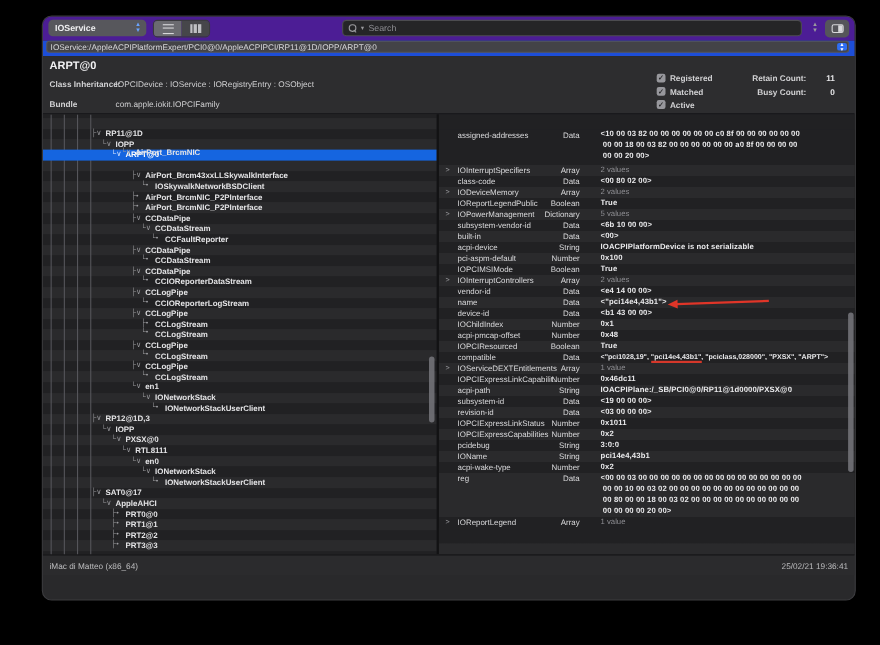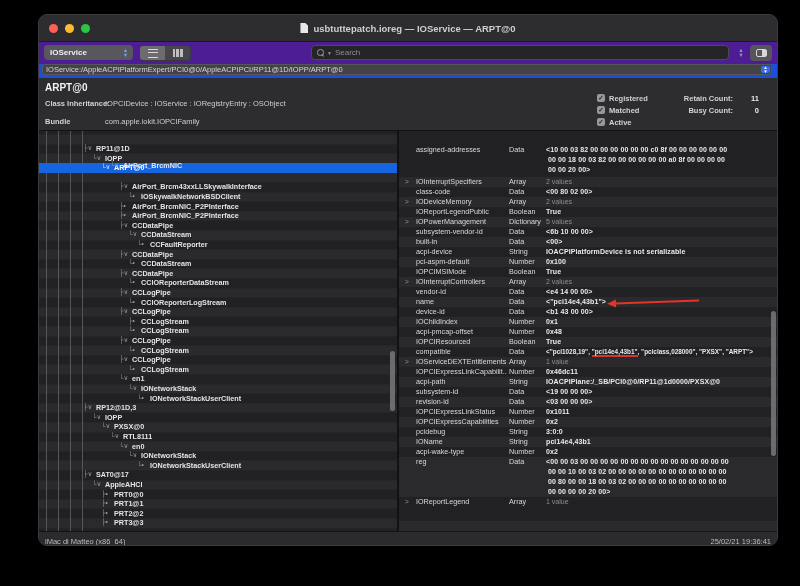--- a/index.html
+++ b/index.html
@@ -80,52 +80,41 @@
   .th{position:absolute;top:0;height:14px;display:flex;align-items:center;font-size:7.5px;font-weight:bold;color:#d2d2d4;}
   .th.b{border-left:1px solid #3c3c40;padding-left:4px;}
   .prop-rows{position:absolute;left:0;right:0;top:14px;bottom:0;}
   .tail-stripes{position:absolute;left:0;right:0;top:376px;bottom:0;
     background:repeating-linear-gradient(to bottom,#2a2a2c 0 10px,#212123 10px 20px);}
   .prop-row{position:absolute;left:0;right:0;}
   .prop-row.dark{background:#212123;} .prop-row.lite{background:#2a2a2c;}
   .disc{position:absolute;left:6px;top:0;font-size:6.5px;color:#9a9a9e;line-height:10px;}
   .pp{position:absolute;left:17px;top:0;width:91px;font-size:7.2px;color:#dadadc;line-height:10px;
     white-space:nowrap;overflow:hidden;}
-  .pt{position:absolute;left:110px;top:0;width:36px;font-size:7.2px;color:#dadadc;line-height:10px;white-space:nowrap;}
+  .pt{position:absolute;left:92px;top:0;width:36px;font-size:7.2px;color:#dadadc;line-height:10px;white-space:nowrap;text-align:right;}
   .pv{position:absolute;left:147px;top:0;right:6px;font-size:7px;font-weight:bold;color:#eaeaec;
     line-height:10px;white-space:pre;letter-spacing:.1px;overflow:hidden;}
   .pv.dim{color:#8e8e93;font-weight:normal;letter-spacing:0;}
   .pv.small{font-size:6.4px;letter-spacing:0;}
   .red-underline{border-bottom:2px solid #d5372a;}
   .red-arrow{position:absolute;left:216px;top:4px;width:84px;height:2.4px;background:#e03528;
     transform:rotate(-2deg);z-index:5;}
   .red-arrow:before{content:"";position:absolute;left:-8px;top:-3.2px;border-top:4.3px solid transparent;
     border-bottom:4.3px solid transparent;border-right:9px solid #e03528;}
   .thumb{position:absolute;width:5px;border-radius:3px;background:#77777c;opacity:.85;z-index:6;}
   
   .statusbar{position:relative;height:18px;background:#2b2b2d;border-top:1px solid #151517;
     display:flex;align-items:center;justify-content:space-between;padding:0 6px;font-size:7.5px;color:#bcbcbe;}
 </style>
 </head>
 <body>
 
 <div class="screen">
   <div class="window">
 
-    <div class="titlebar">
-      <div class="lights">
-        <span class="light red"></span>
-        <span class="light yellow"></span>
-        <span class="light green"></span>
-      </div>
-      <div class="title">
-        <span class="doc-icon"></span>
-        <span>usbtuttepatch.ioreg — IOService — ARPT@0</span>
-      </div>
-    </div>
 
     <div class="toolbar">
       <div class="popup">
         <span>IOService</span>
         <span class="stepper">
             <span>▲</span>
             <span>▼</span>
           </span>
       </div>
       <div class="seg">

